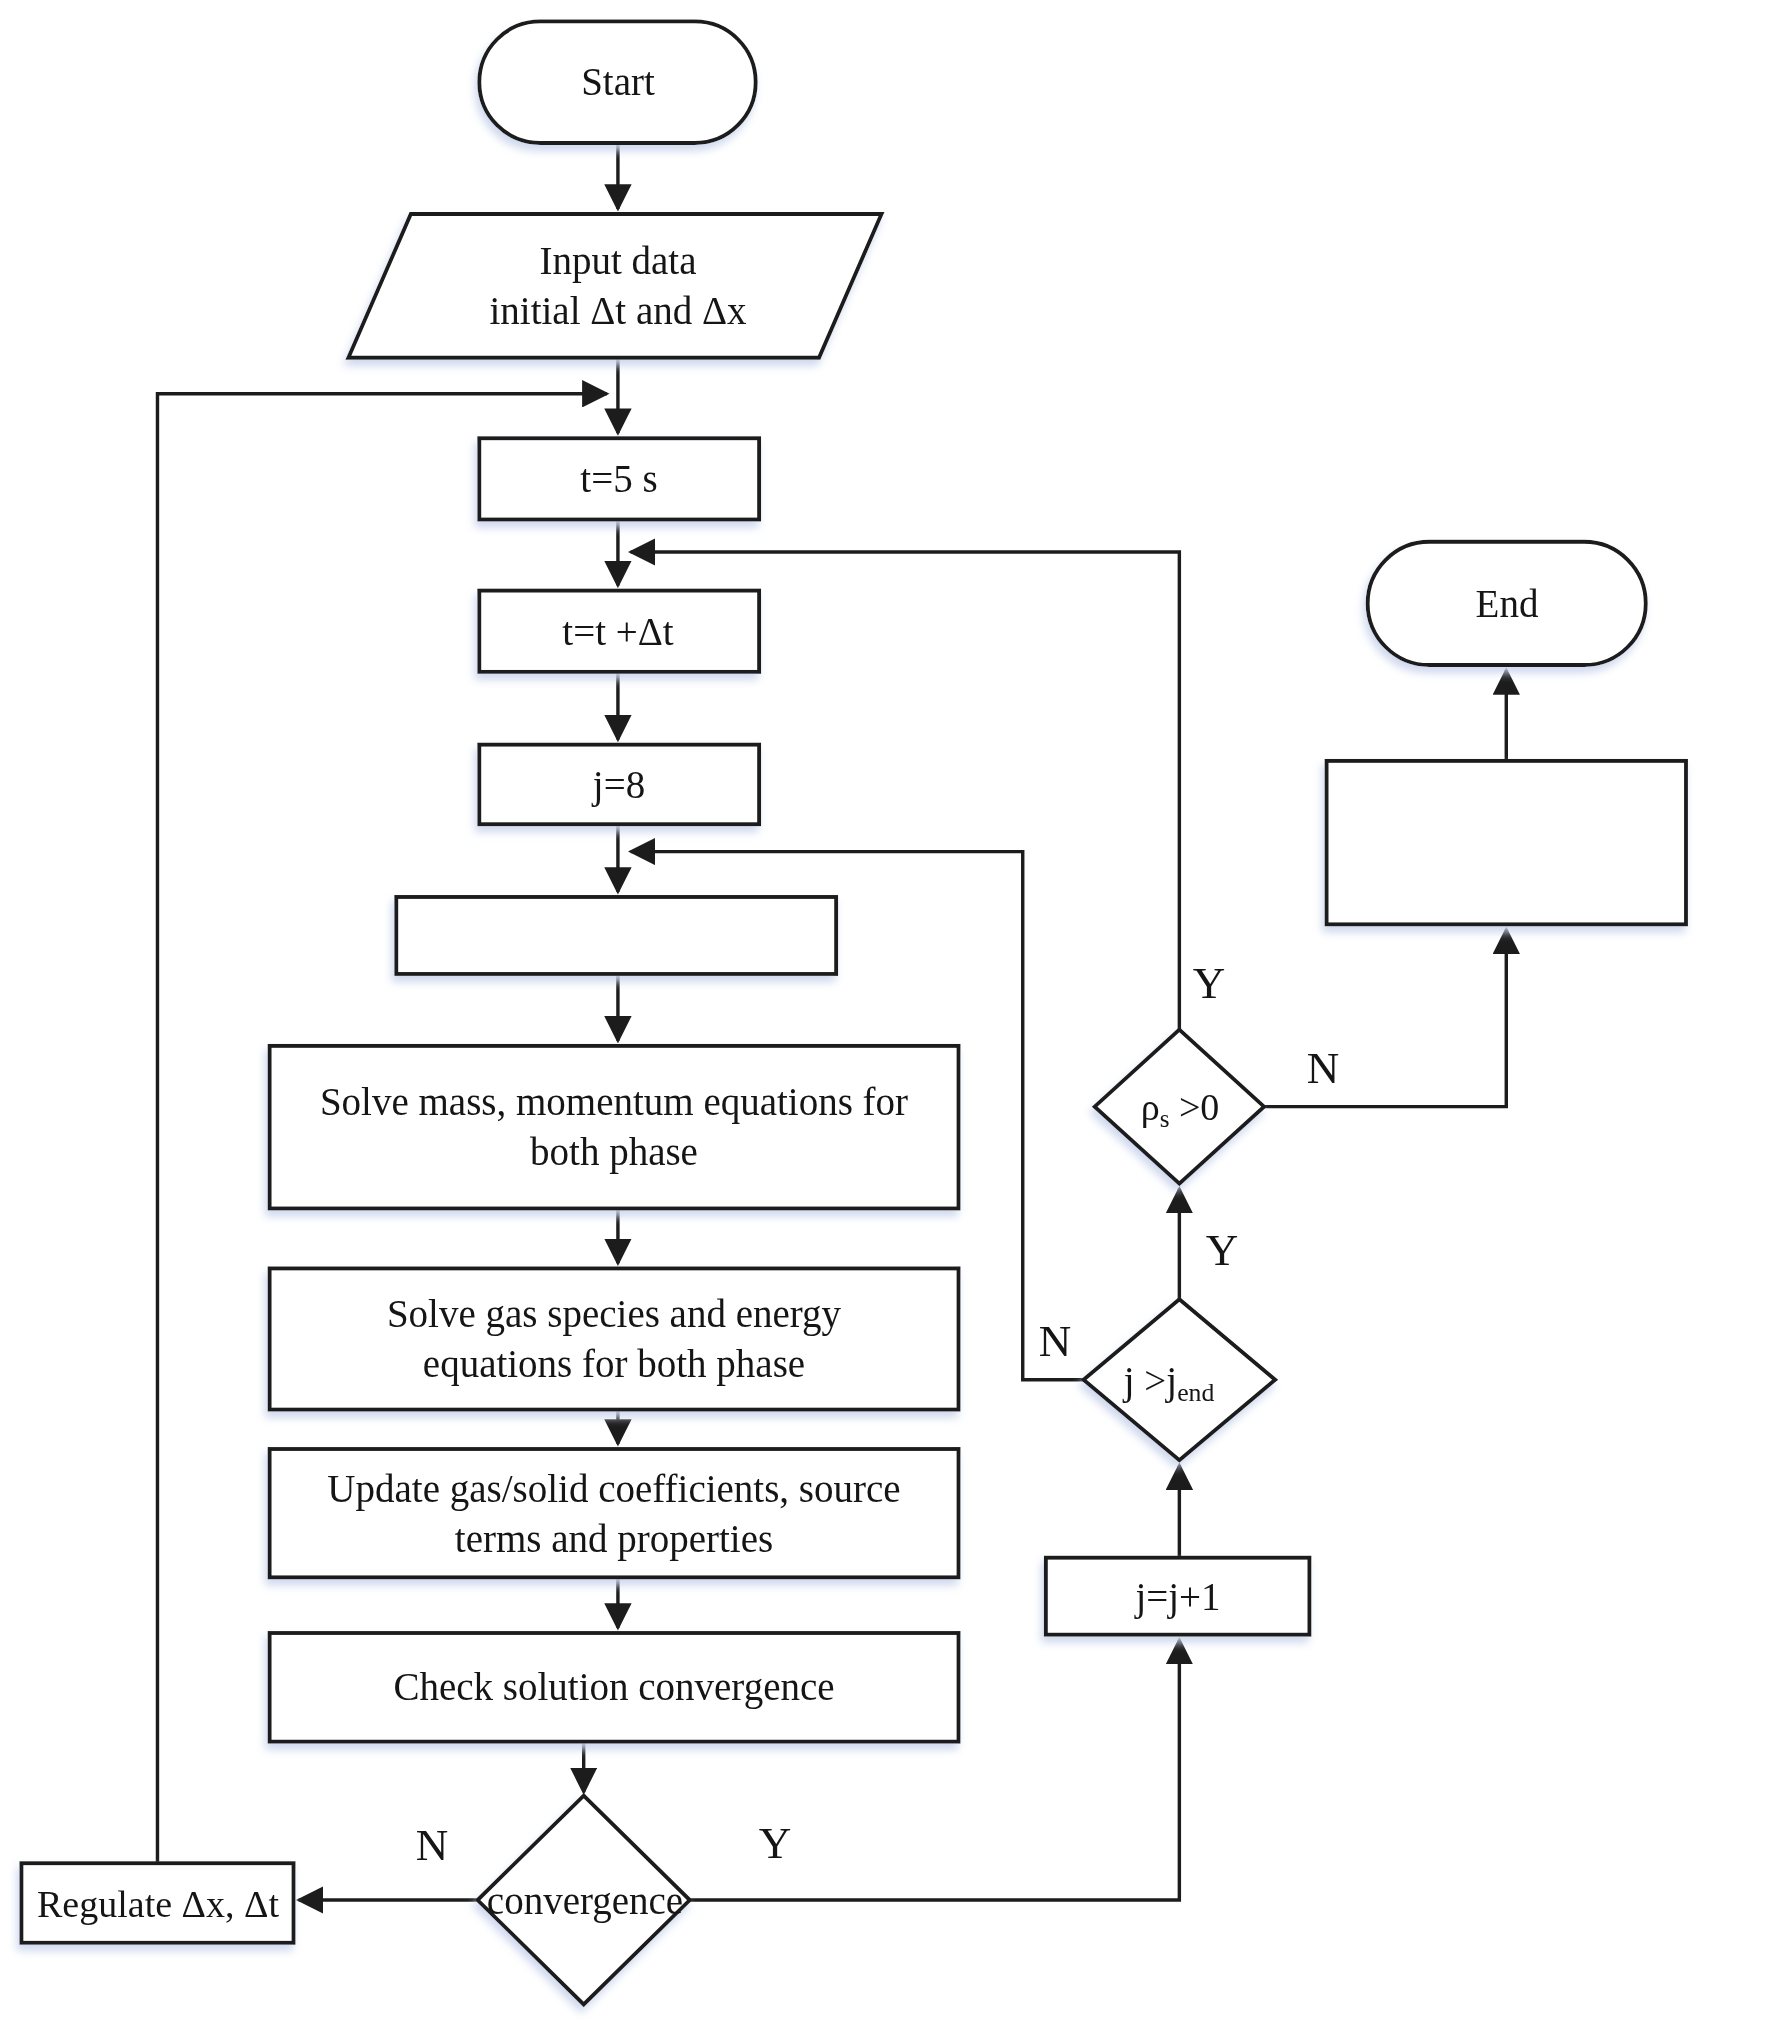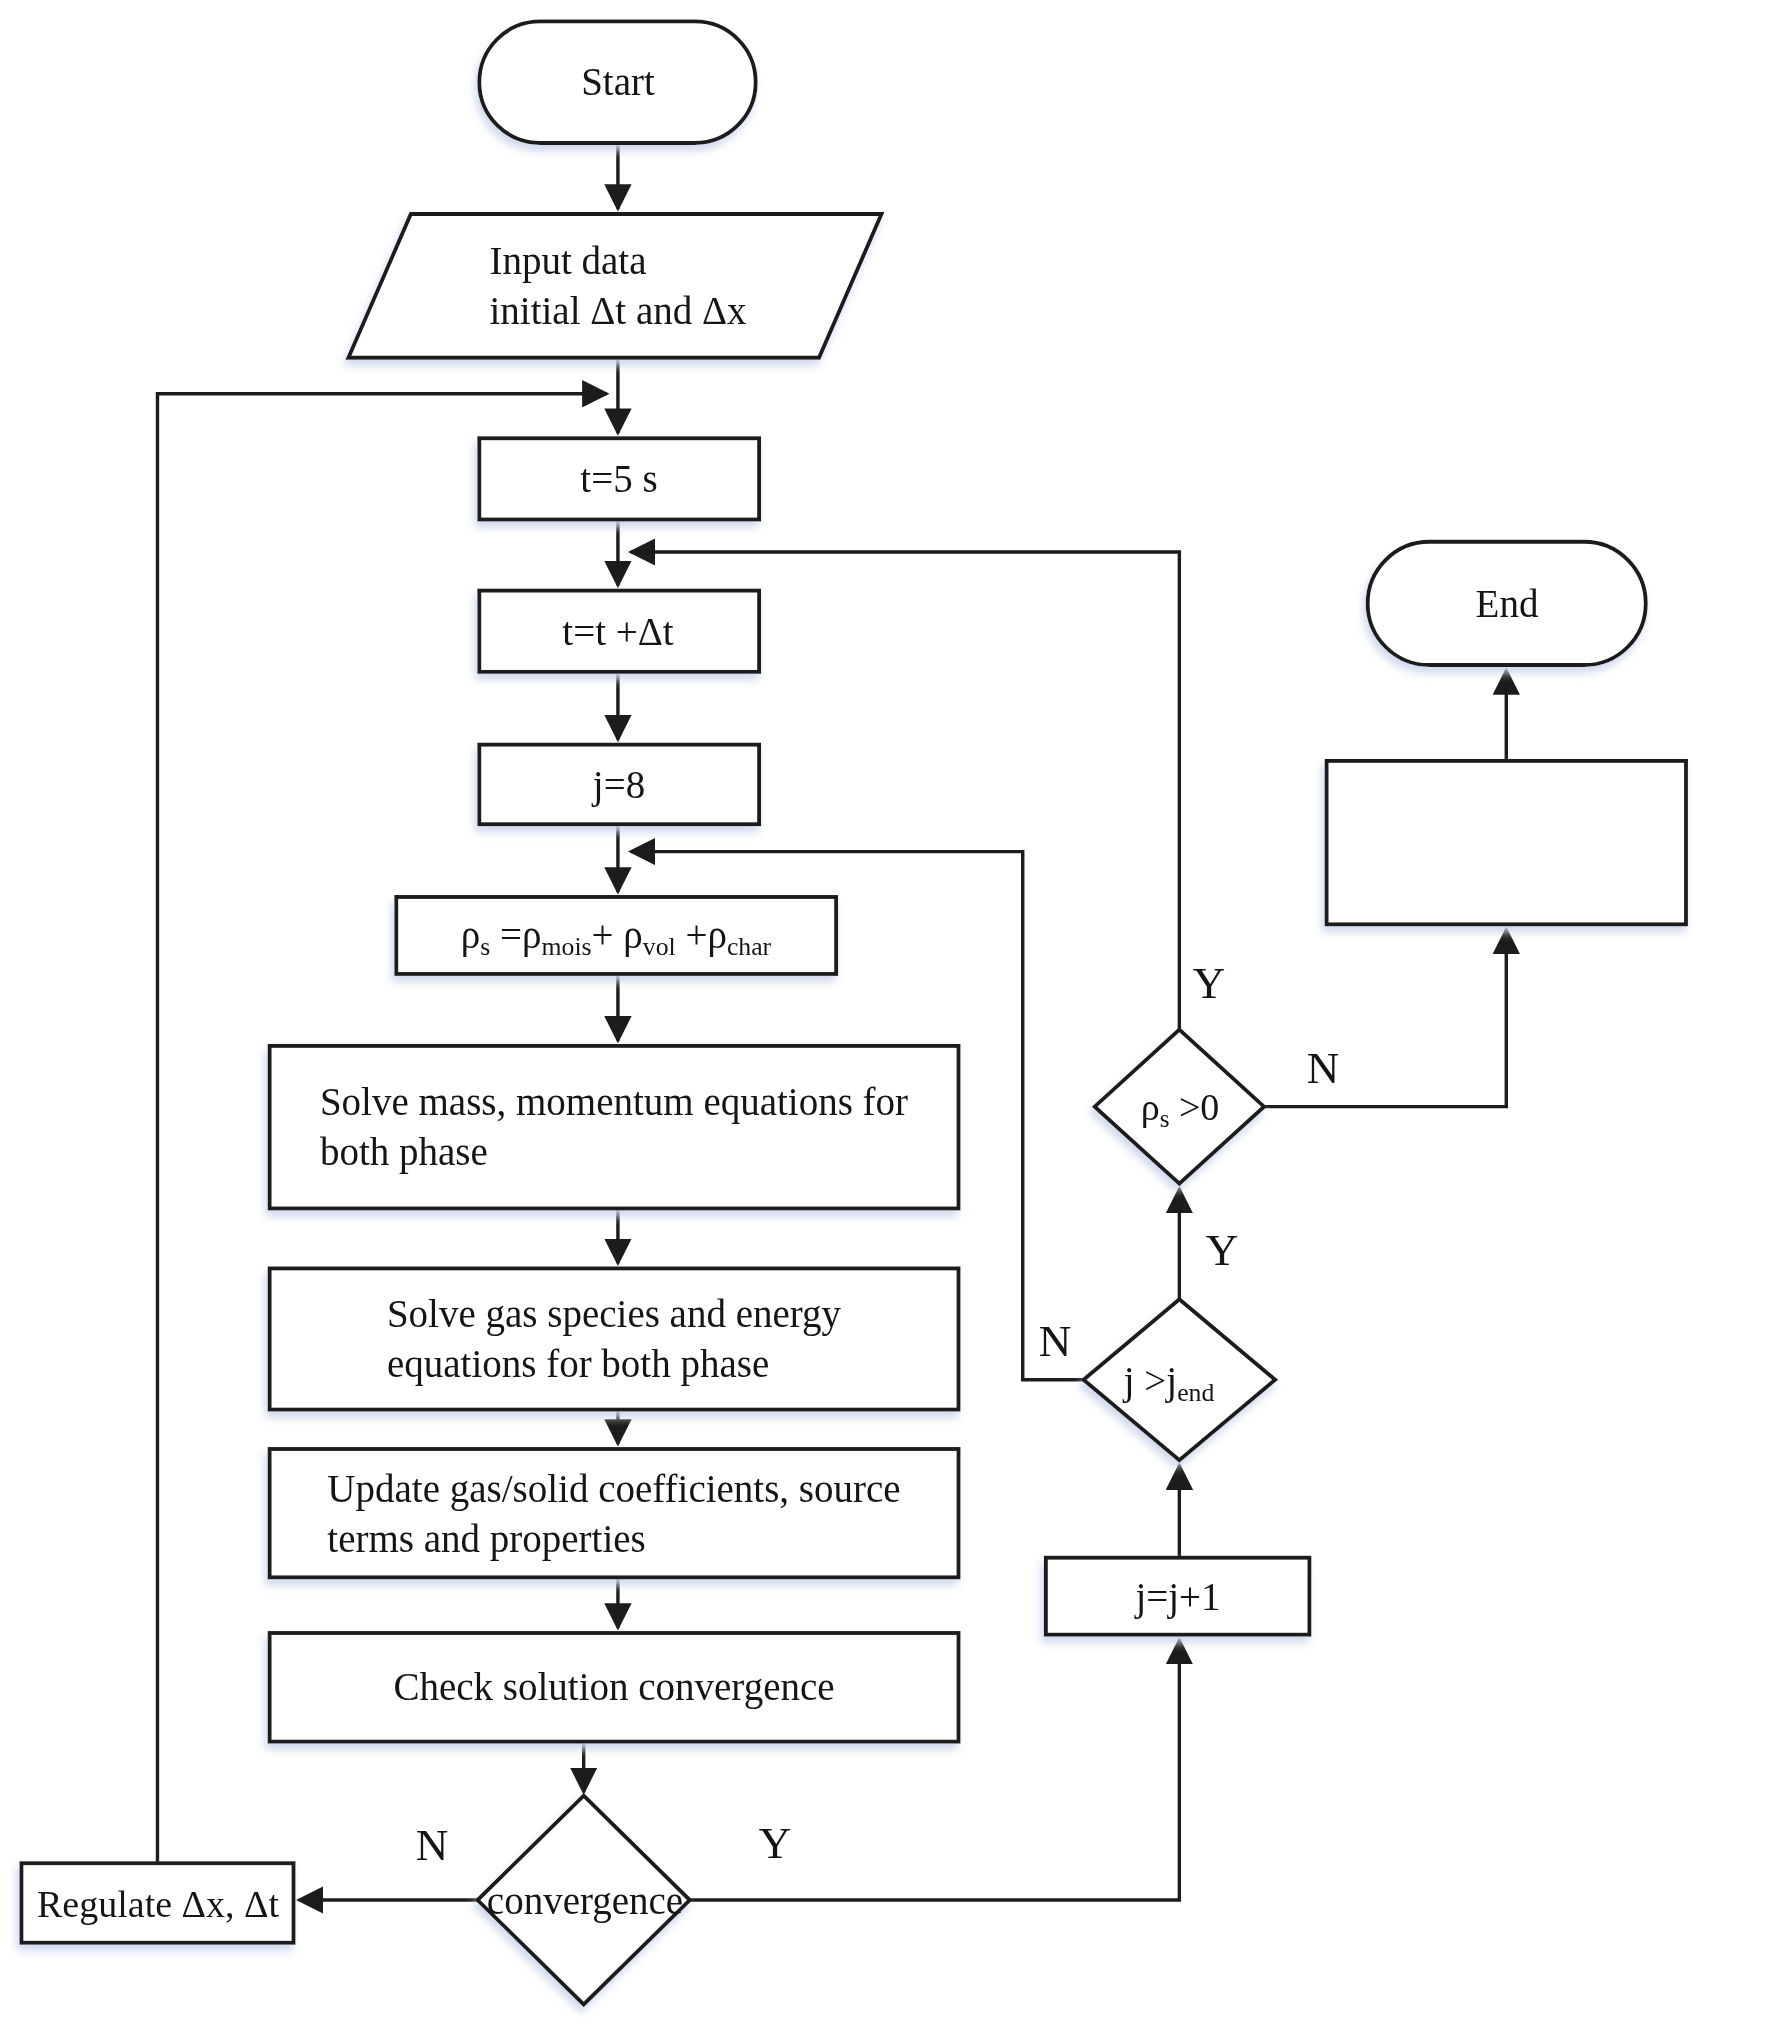--- a/index.html
+++ b/index.html
@@ -8,20 +8,21 @@
     width:1787px;height:2037px;
     background:#ffffff;
     font-family:"Liberation Serif", serif;
     color:#1c1c1c;
     overflow:hidden;
   }
   #wires{position:absolute;left:0;top:0;}
   .lbl{
     position:absolute;
     transform:translate(-50%,-50%);
+    text-align:center;
     font-size:39px;
     line-height:1.28;
     white-space:nowrap;
     color:#151515;
   }
   .lbl.small{font-size:38px;}
   .edge-lbl{
     position:absolute;
     transform:translate(-50%,-50%);
     font-size:45px;
@@ -95,21 +96,20 @@
 
   <div class="lbl" style="left:618px;top:286px">
     <div>Input data</div>
     <div>initial Δt and Δx</div>
   </div>
 
   <div class="lbl" style="left:619px;top:479px"><span>t=5 s</span></div>
   <div class="lbl" style="left:618px;top:632px"><span>t=t +Δt</span></div>
   <div class="lbl" style="left:619px;top:785px"><span>j=8</span></div>
 
-  <div class="lbl" style="left:616px;top:937px"><span>ρ</span><sub class="ss">s</sub><span> =ρ</span><sub class="ss">mois</sub><span>+ ρ</span><sub class="ss">vol</sub><span> +ρ</span><sub class="ss">char</sub></div>
 
   <div class="lbl" style="left:614px;top:1127px">
     <div>Solve mass, momentum equations for</div>
     <div>both phase</div>
   </div>
 
   <div class="lbl" style="left:614px;top:1339px">
     <div>Solve gas species and energy</div>
     <div>equations for both phase</div>
   </div>

